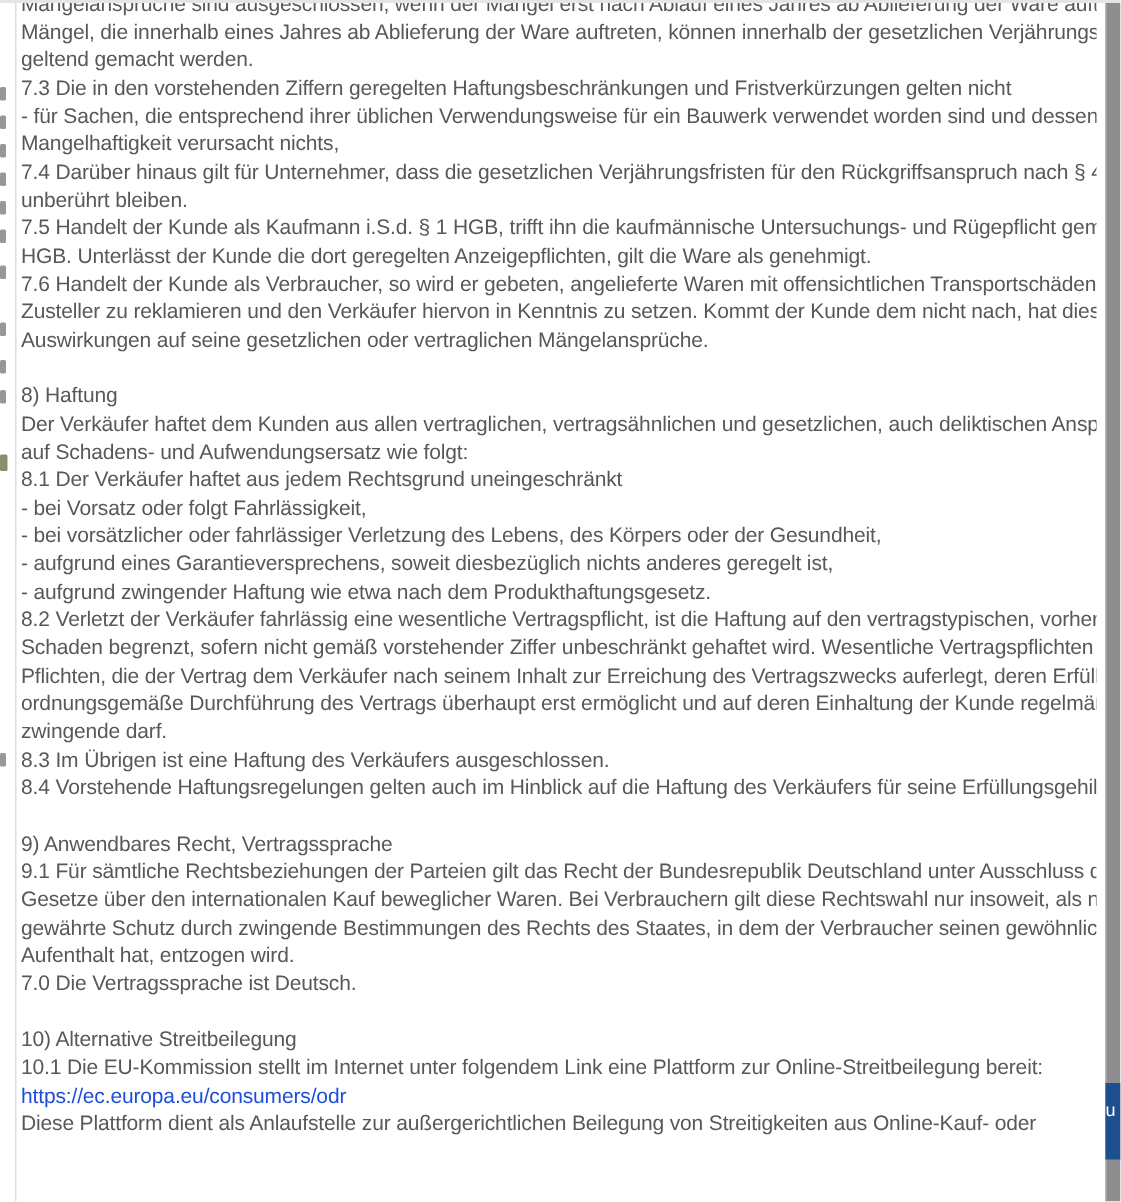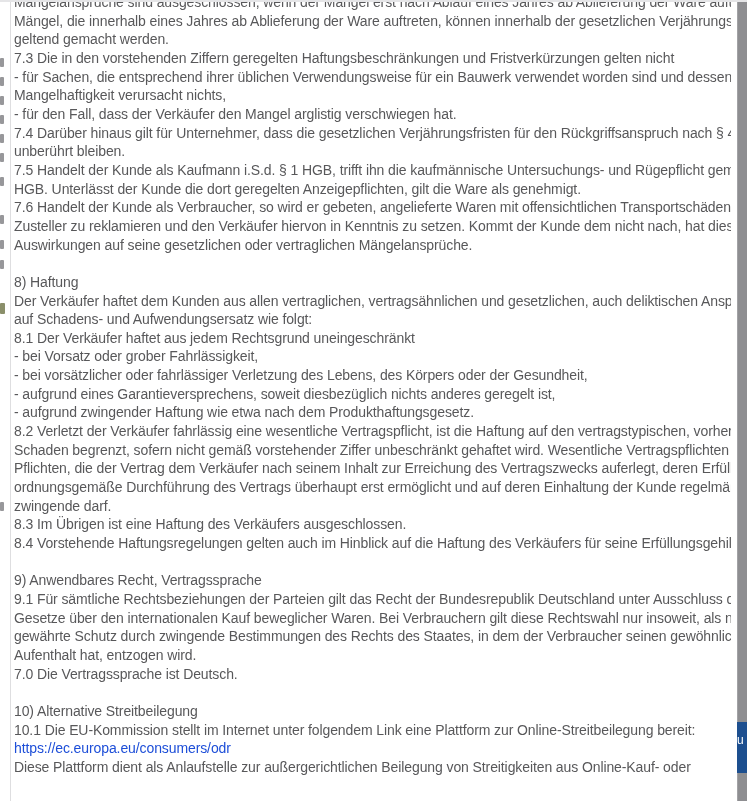--- a/index.html
+++ b/index.html
@@ -60,34 +60,33 @@
 
 <div class="viewport">
 
   <div class="terms-text">
       <div class="line">Mängelansprüche sind ausgeschlossen, wenn der Mangel erst nach Ablauf eines Jahres ab Ablieferung der Ware auftritt.</div>
       <div class="line">Mängel, die innerhalb eines Jahres ab Ablieferung der Ware auftreten, können innerhalb der gesetzlichen Verjährungsfrist</div>
       <div class="line">geltend gemacht werden.</div>
       <div class="line">7.3 Die in den vorstehenden Ziffern geregelten Haftungsbeschränkungen und Fristverkürzungen gelten nicht</div>
       <div class="line">- für Sachen, die entsprechend ihrer üblichen Verwendungsweise für ein Bauwerk verwendet worden sind und dessen</div>
       <div class="line">Mangelhaftigkeit verursacht nichts,</div>
-      <div class="line">- für den Fall, dass der Verkäufer den Mangel arglistig verschwiegen hat.</div>
       <div class="line">7.4 Darüber hinaus gilt für Unternehmer, dass die gesetzlichen Verjährungsfristen für den Rückgriffsanspruch nach § 445b BGB</div>
       <div class="line">unberührt bleiben.</div>
       <div class="line">7.5 Handelt der Kunde als Kaufmann i.S.d. § 1 HGB, trifft ihn die kaufmännische Untersuchungs- und Rügepflicht gemäß § 377</div>
       <div class="line">HGB. Unterlässt der Kunde die dort geregelten Anzeigepflichten, gilt die Ware als genehmigt.</div>
       <div class="line">7.6 Handelt der Kunde als Verbraucher, so wird er gebeten, angelieferte Waren mit offensichtlichen Transportschäden bei dem</div>
       <div class="line">Zusteller zu reklamieren und den Verkäufer hiervon in Kenntnis zu setzen. Kommt der Kunde dem nicht nach, hat dies keinerlei</div>
       <div class="line">Auswirkungen auf seine gesetzlichen oder vertraglichen Mängelansprüche.</div>
       <div class="line">&nbsp;</div>
       <div class="line">8) Haftung</div>
       <div class="line">Der Verkäufer haftet dem Kunden aus allen vertraglichen, vertragsähnlichen und gesetzlichen, auch deliktischen Ansprüchen</div>
       <div class="line">auf Schadens- und Aufwendungsersatz wie folgt:</div>
       <div class="line">8.1 Der Verkäufer haftet aus jedem Rechtsgrund uneingeschränkt</div>
-      <div class="line">- bei Vorsatz oder grober Fahrlässigkeit,</div>
+      <div class="line">- bei Vorsatz oder folgt Fahrlässigkeit,</div>
       <div class="line">- bei vorsätzlicher oder fahrlässiger Verletzung des Lebens, des Körpers oder der Gesundheit,</div>
       <div class="line">- aufgrund eines Garantieversprechens, soweit diesbezüglich nichts anderes geregelt ist,</div>
       <div class="line">- aufgrund zwingender Haftung wie etwa nach dem Produkthaftungsgesetz.</div>
       <div class="line">8.2 Verletzt der Verkäufer fahrlässig eine wesentliche Vertragspflicht, ist die Haftung auf den vertragstypischen, vorhersehbaren</div>
       <div class="line">Schaden begrenzt, sofern nicht gemäß vorstehender Ziffer unbeschränkt gehaftet wird. Wesentliche Vertragspflichten sind</div>
       <div class="line">Pflichten, die der Vertrag dem Verkäufer nach seinem Inhalt zur Erreichung des Vertragszwecks auferlegt, deren Erfüllung die</div>
       <div class="line">ordnungsgemäße Durchführung des Vertrags überhaupt erst ermöglicht und auf deren Einhaltung der Kunde regelmäßig</div>
       <div class="line">zwingende darf.</div>
       <div class="line">8.3 Im Übrigen ist eine Haftung des Verkäufers ausgeschlossen.</div>
       <div class="line">8.4 Vorstehende Haftungsregelungen gelten auch im Hinblick auf die Haftung des Verkäufers für seine Erfüllungsgehilfen und</div>

